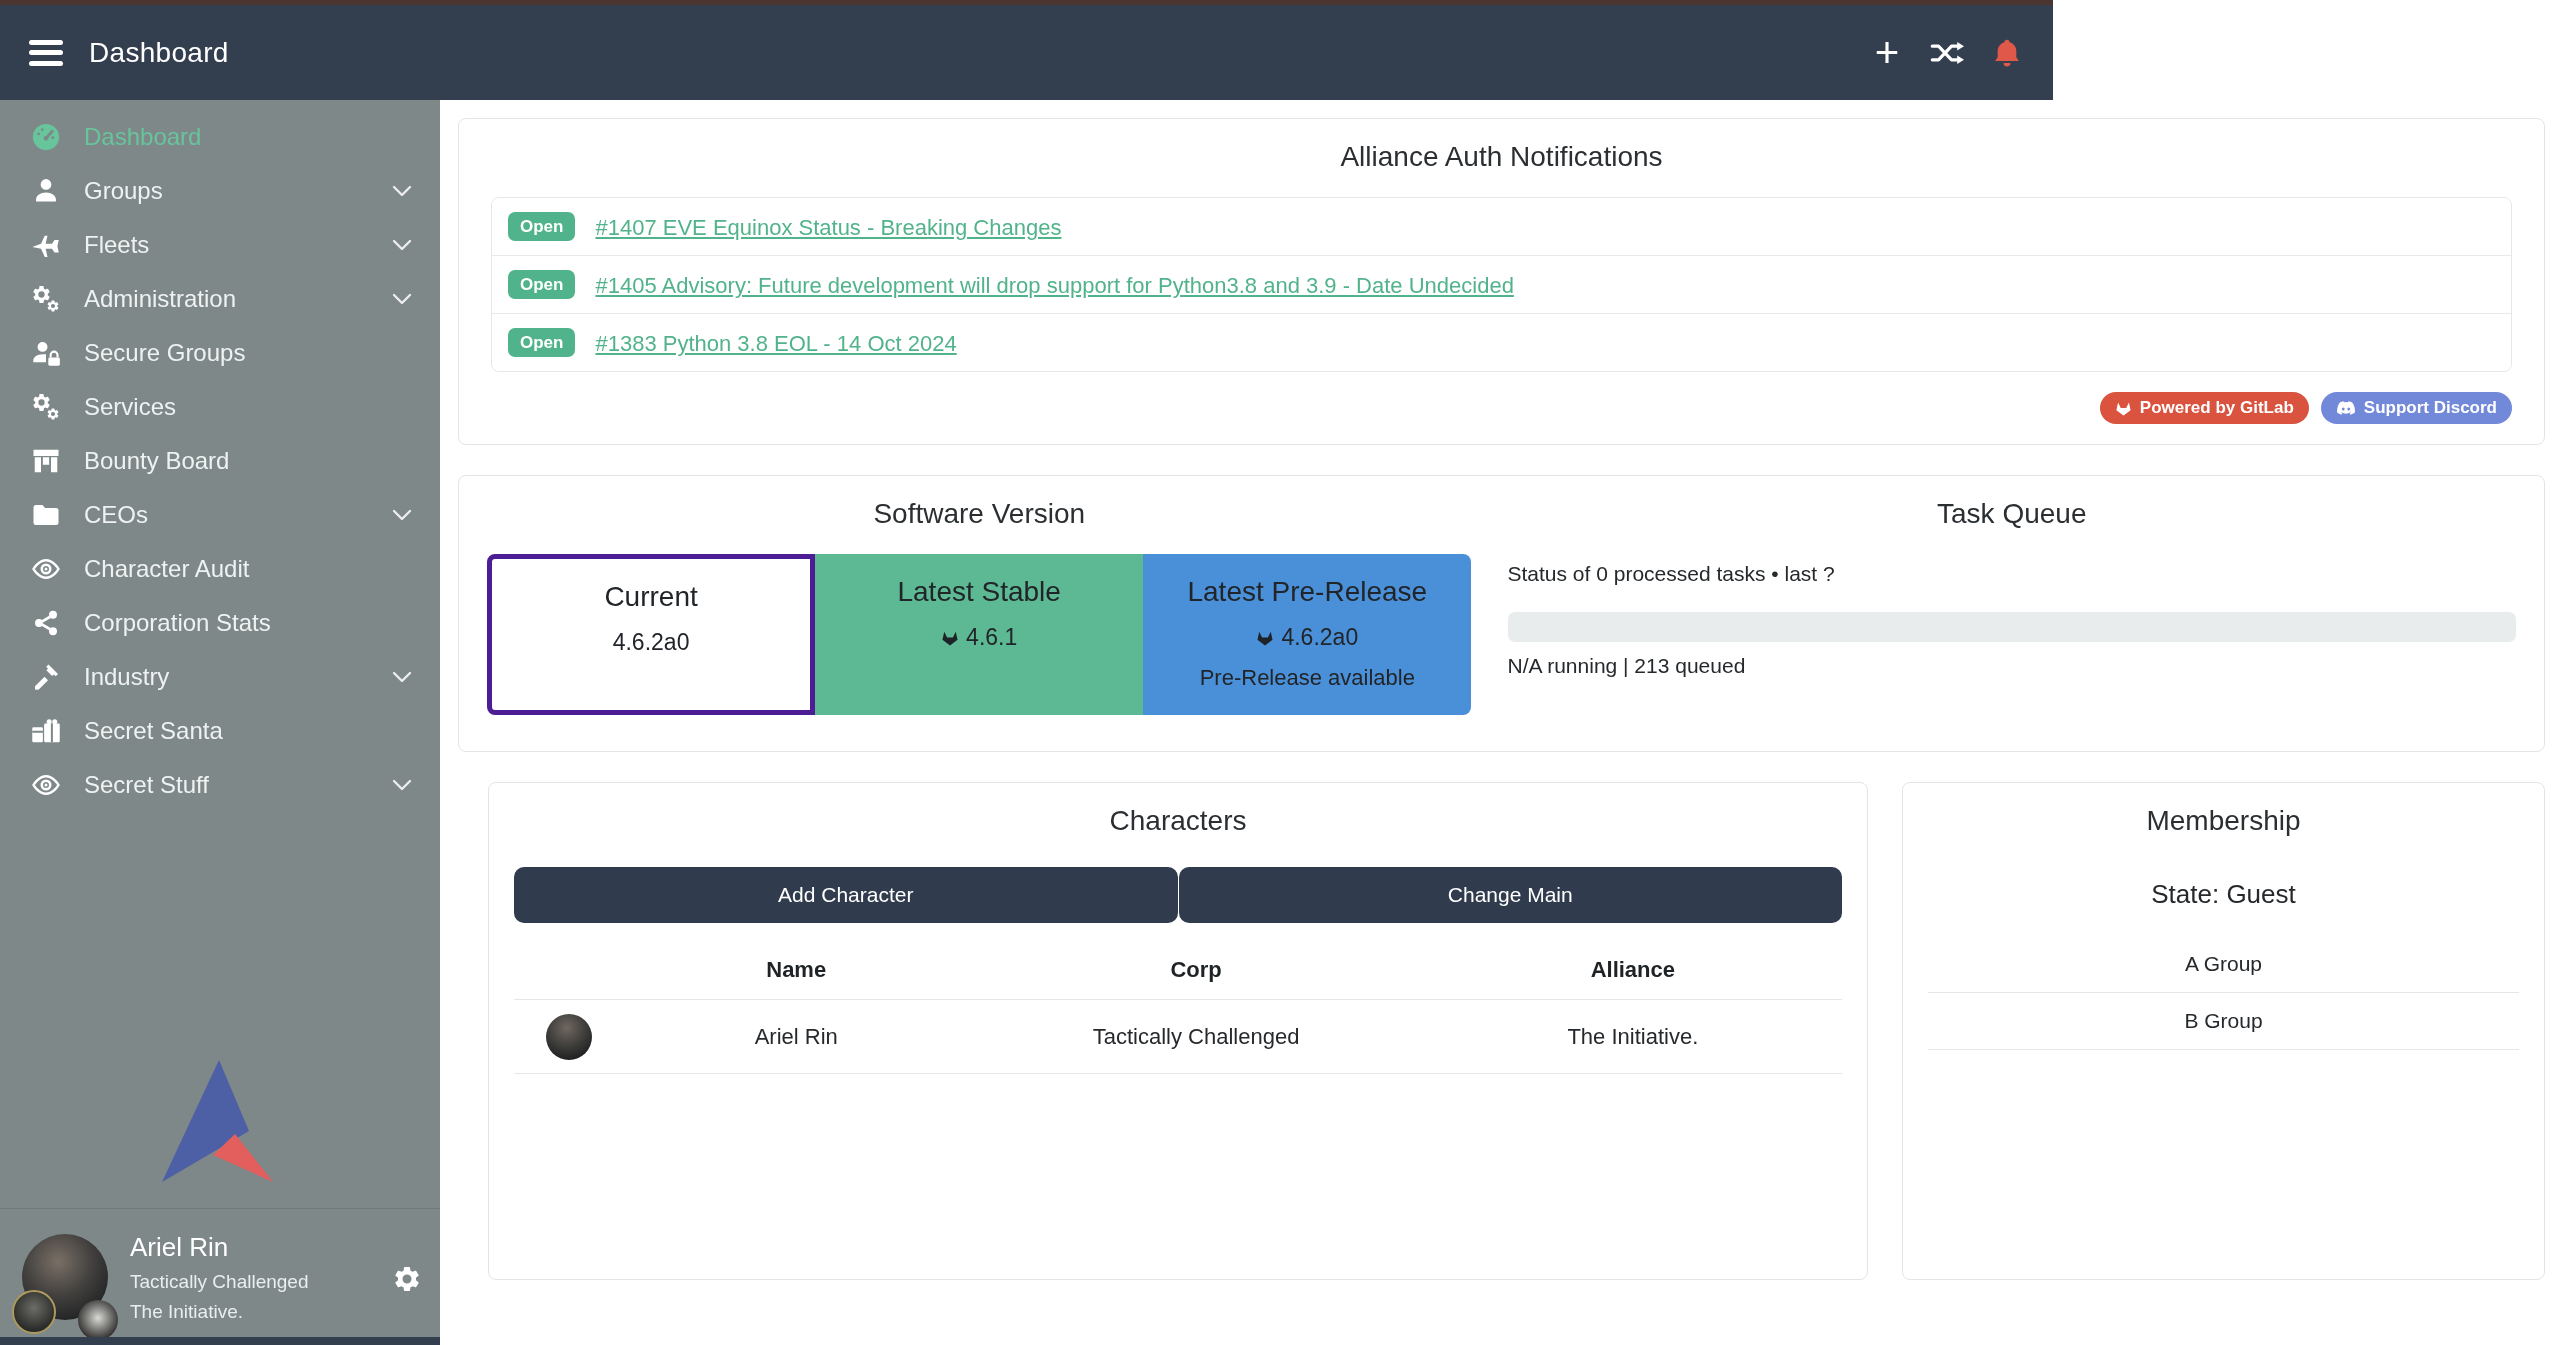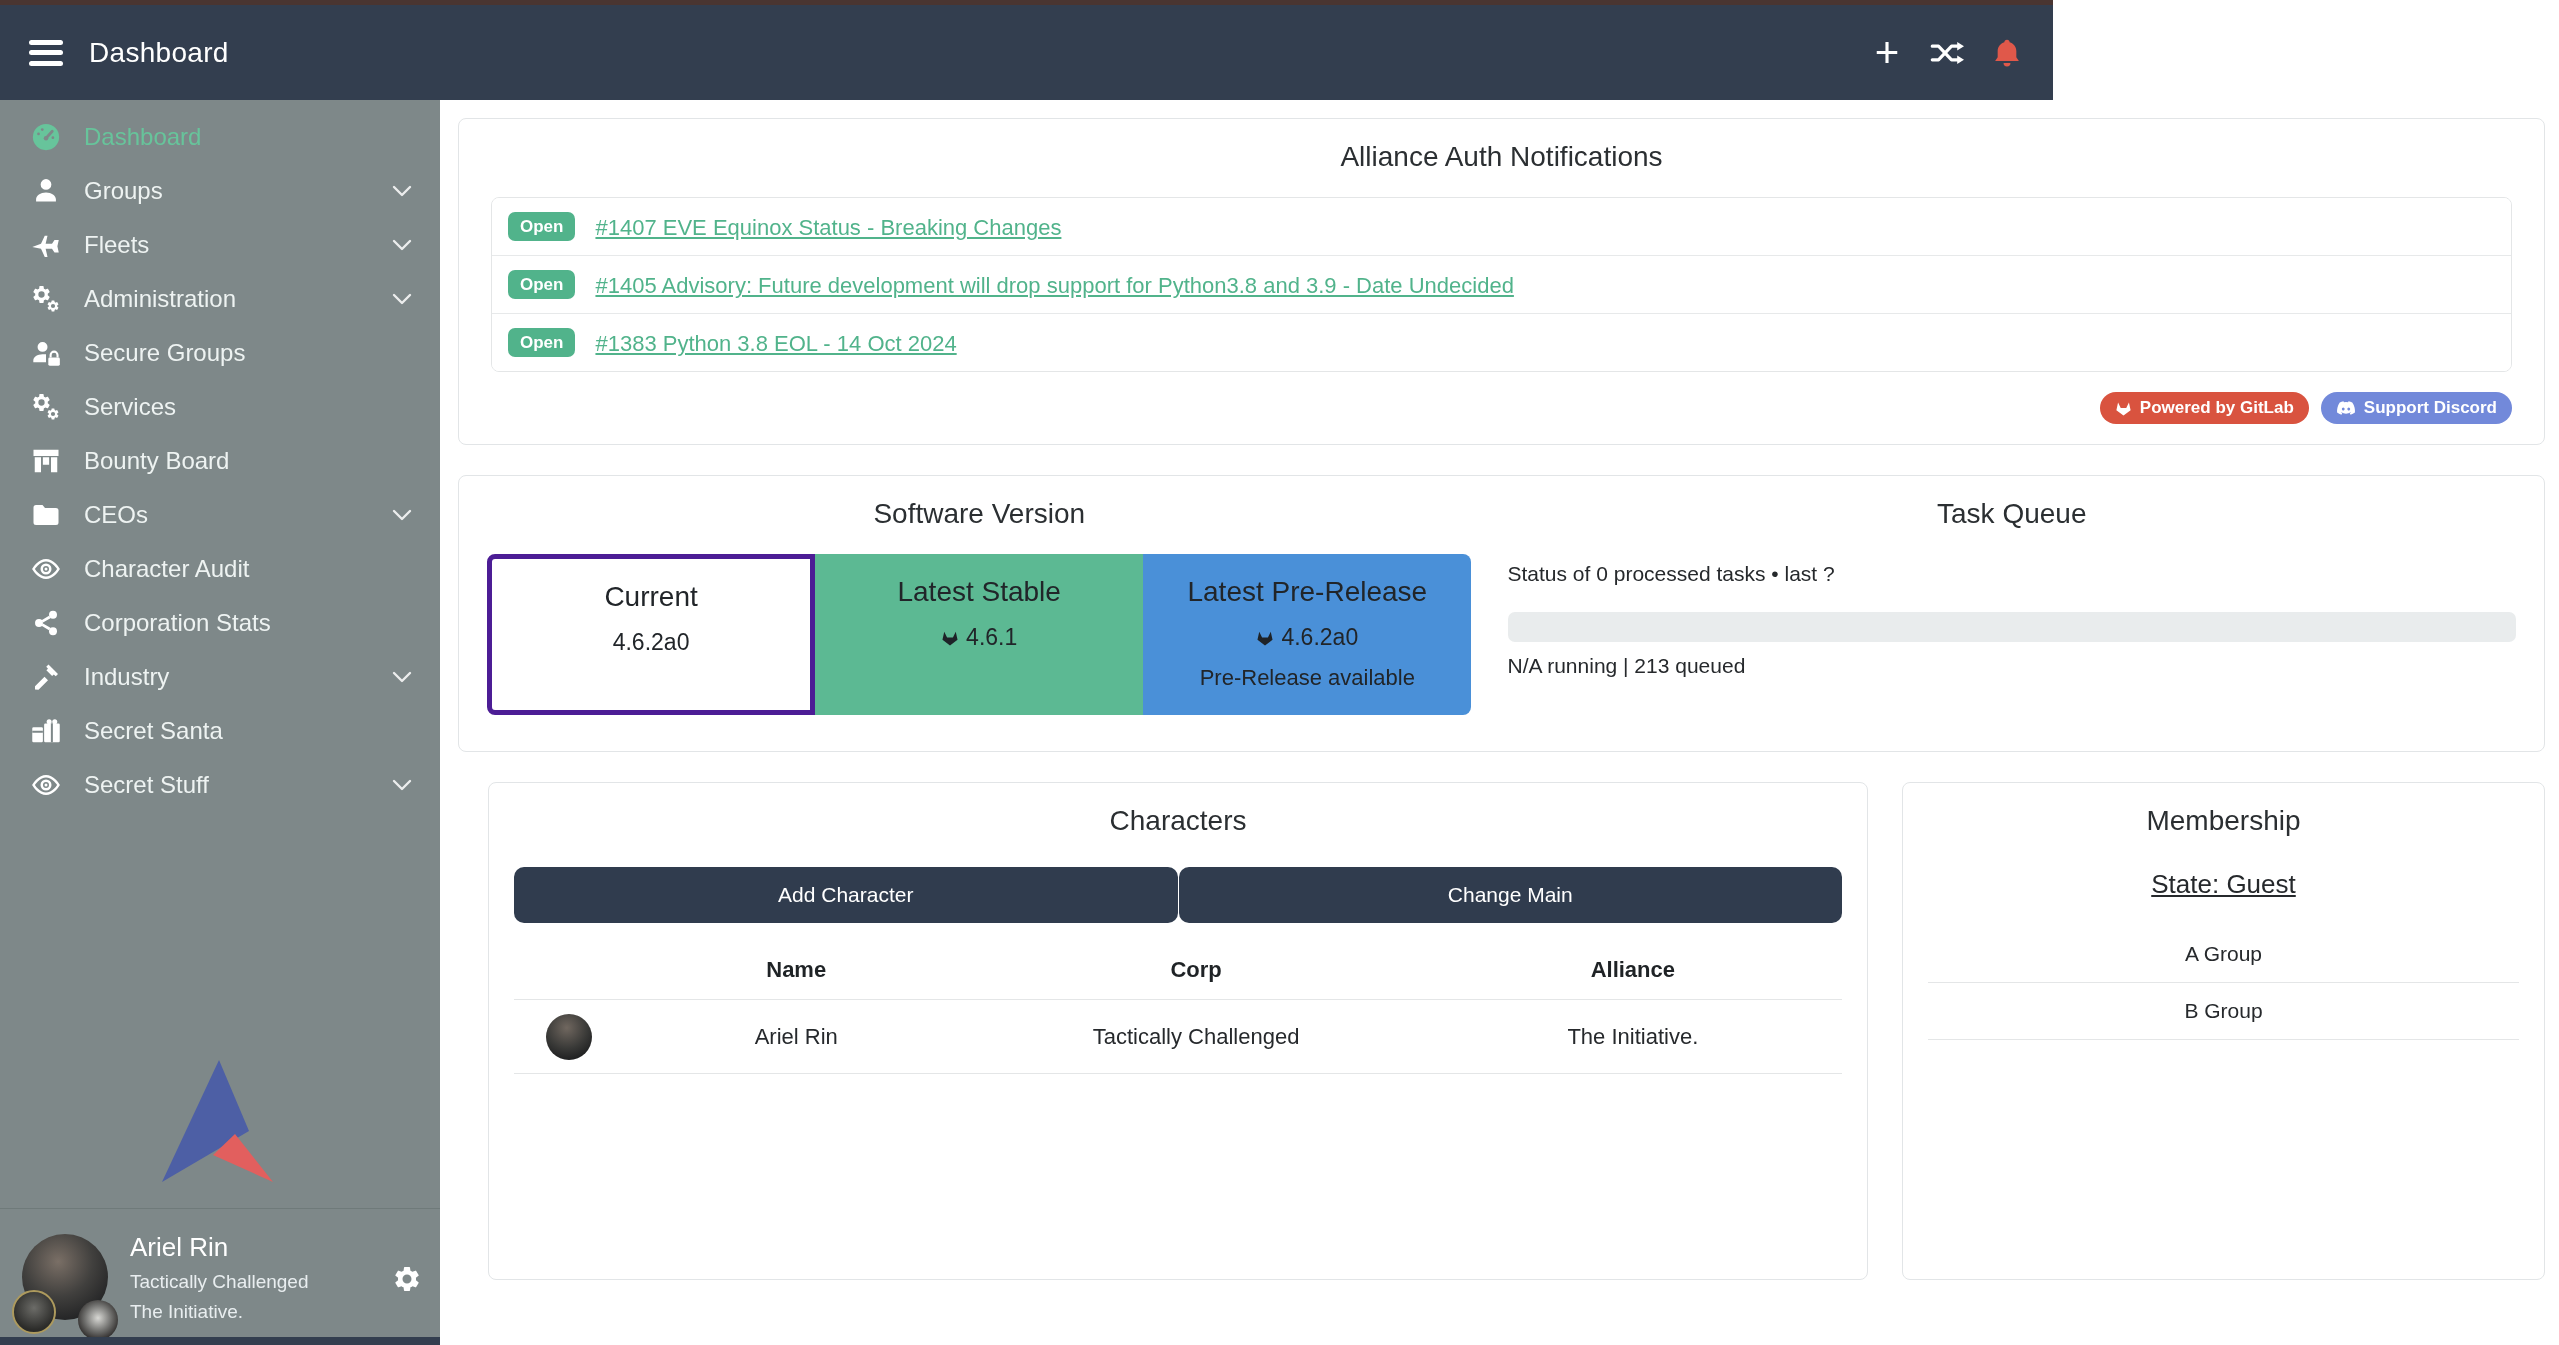--- a/index.html
+++ b/index.html
@@ -91,21 +91,21 @@
   .char-table { margin-top:16px; }
   .ct-row { display:grid; grid-template-columns:110px 345fr 456fr 419fr; align-items:center; }
   .ct-head { font-size:22px; font-weight:bold; color:#1f2326; text-align:center; padding:18px 0 16px; }
   .ct-head-row { border-bottom:1px solid #e4e6e7; }
   .ct-data-row { border-bottom:1px solid #e4e6e7; height:74px; }
   .ct-cell { font-size:22px; color:#26292c; text-align:center; }
   .char-avatar { width:46px; height:46px; border-radius:50%; margin:0 auto;
     background:radial-gradient(circle at 45% 30%, #70675f 0%, #3a3a38 50%, #17181a 88%); }
 
   .memb-card { flex:1; margin-left:34px; height:498px; padding:22px 25px; }
-  .memb-state { text-align:center; font-size:26px; color:#26292c; margin-top:32px;text-decoration:underline; }
+  .memb-state { text-align:center; font-size:26px; color:#26292c; margin-top:42px; }
   .memb-group { text-align:center; font-size:21px; color:#26292c; padding:16px 0; border-bottom:1px solid #e4e6e7; }
   .memb-list { margin-top:26px; }
 
   .hidden-defs { position:absolute; width:0; height:0; overflow:hidden; }
 </style>
 </head>
 <body>
 
 <svg class="hidden-defs" aria-hidden="true">
   <defs>

